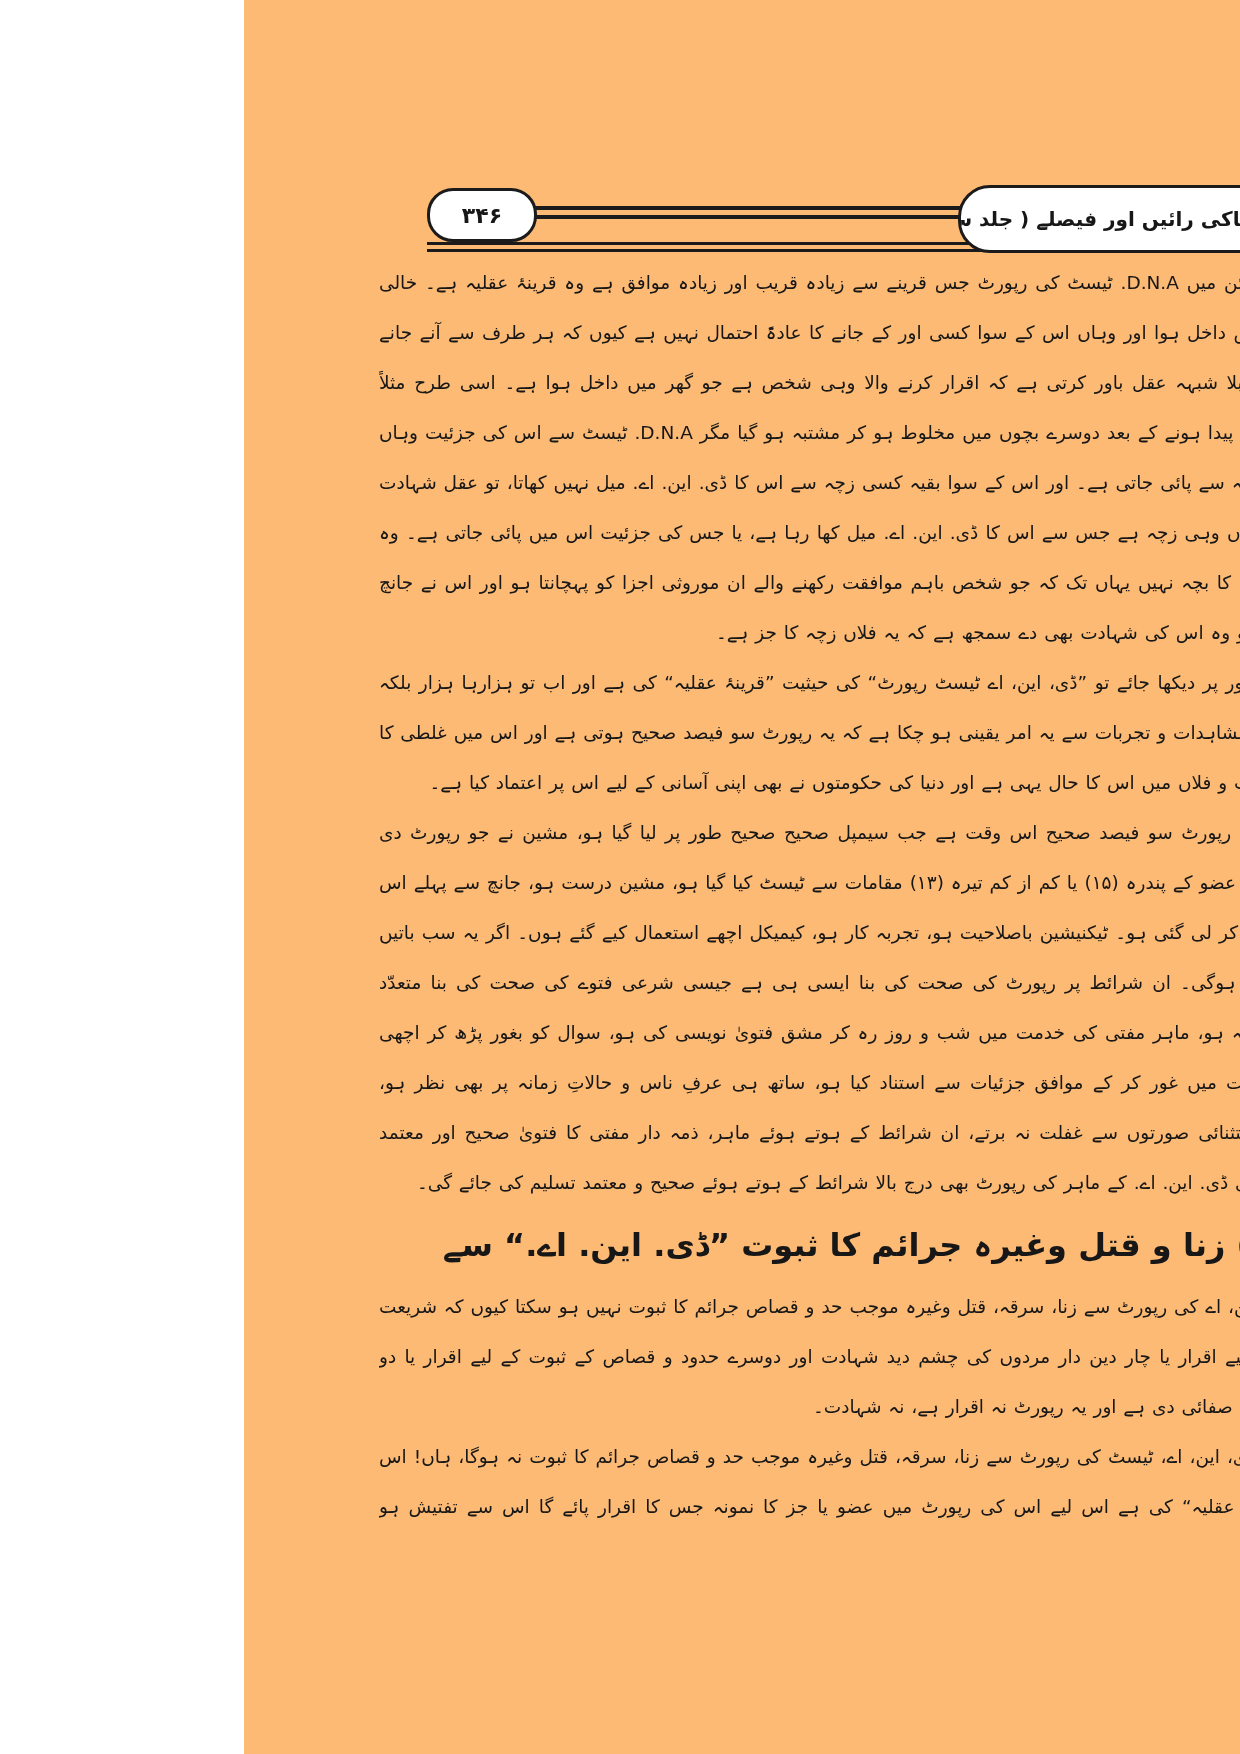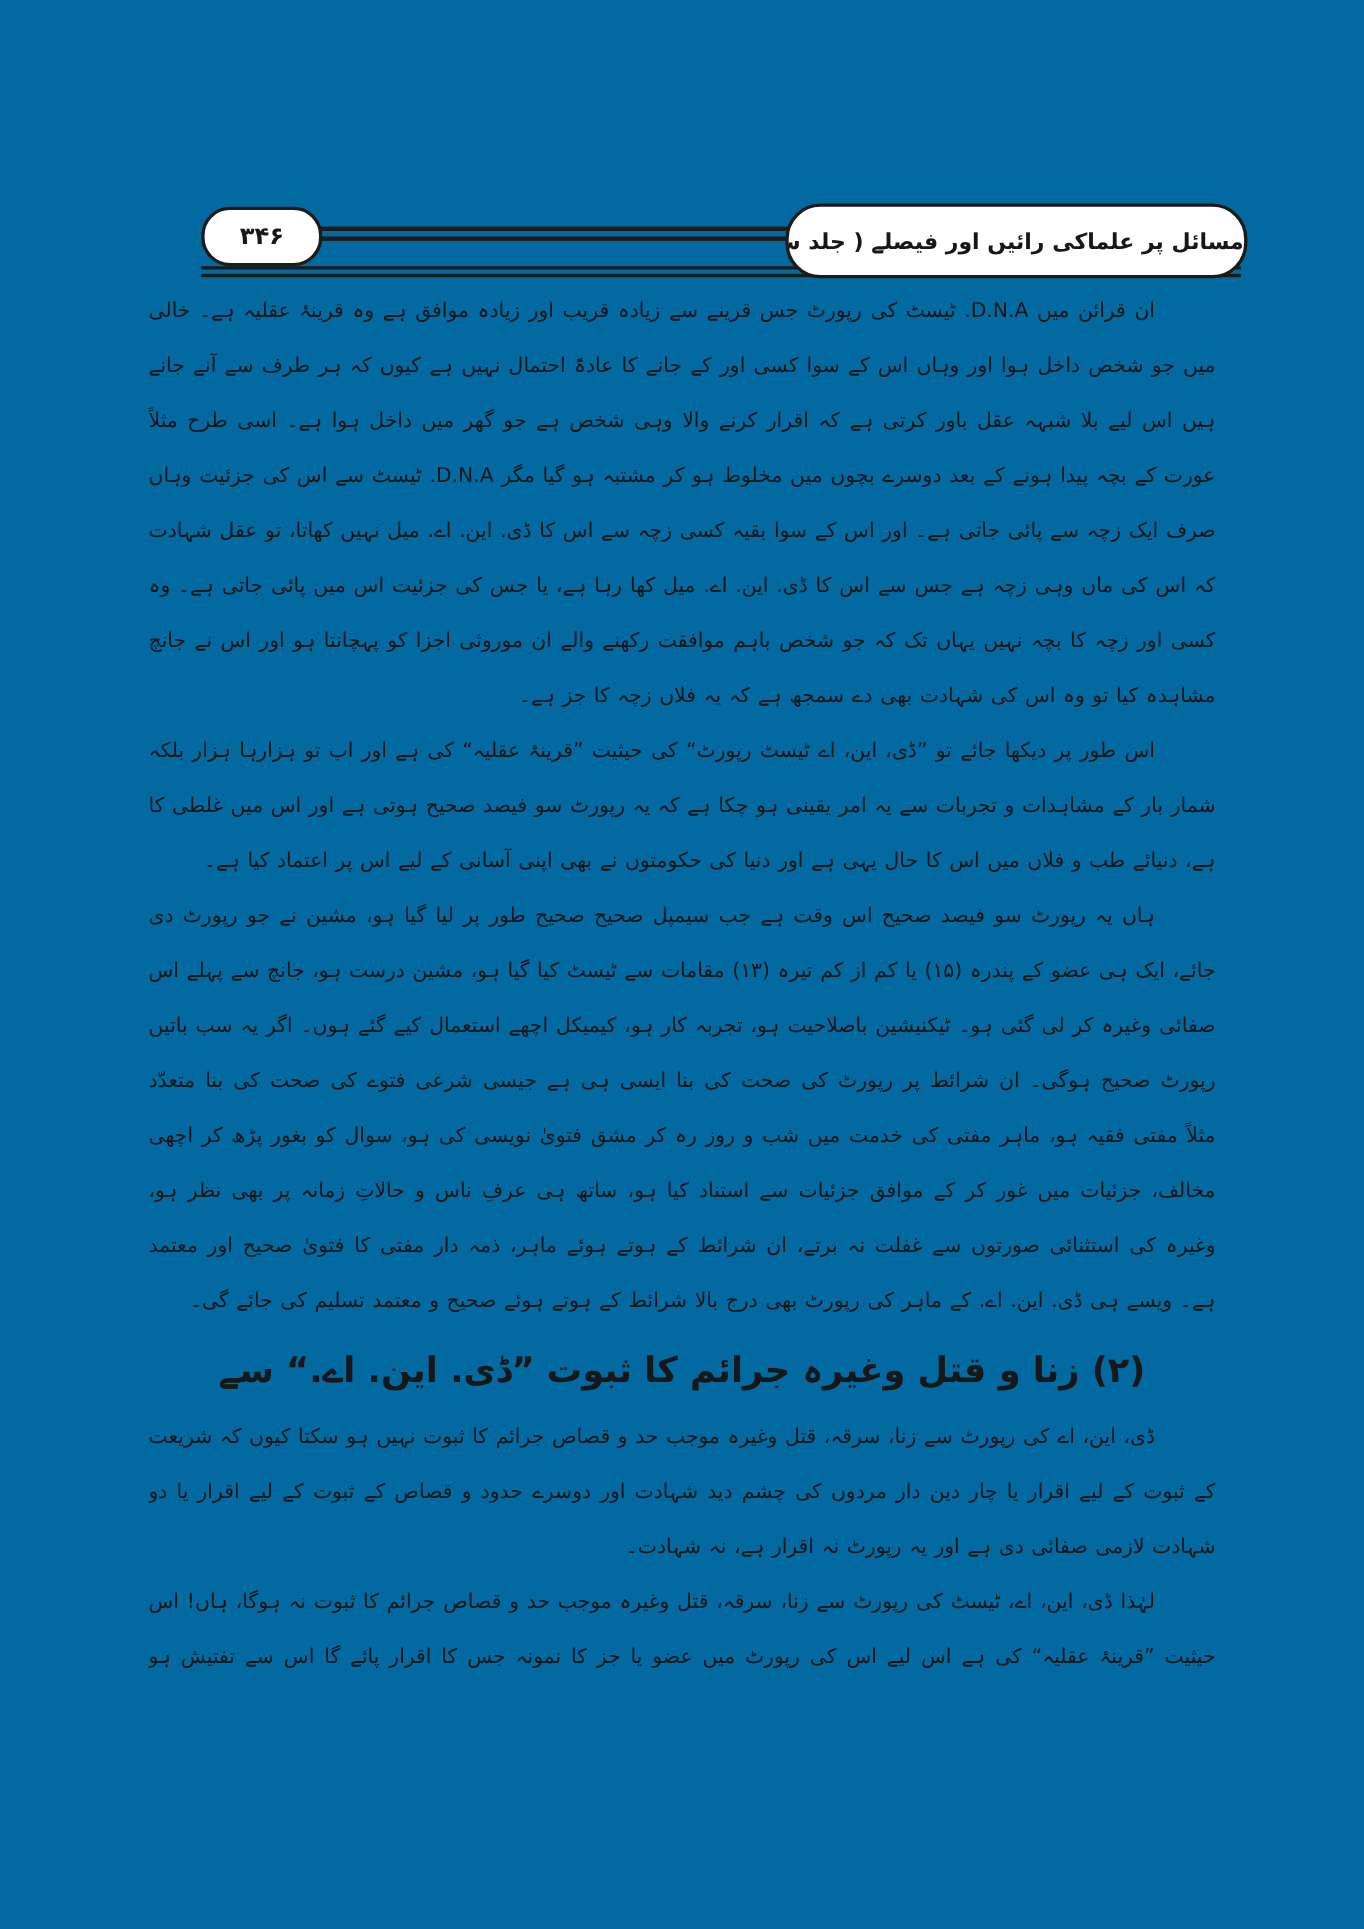--- a/index.html
+++ b/index.html
@@ -1,20 +1,20 @@
 <!DOCTYPE html>
 <html lang="ur" dir="rtl"><head>
 <meta charset="utf-8">
 <style>
   html, body { margin: 0; padding: 0; background: #ffffff; }
   .sheet {
     position: relative;
-    width: 1240px;
+    width: 996px;
     height: 1754px;
-    background: #0369a1;
+    background: #fdba74;
     font-family: "DejaVu Sans", sans-serif;
     color: #171717;
     overflow: hidden;
   }
   
   .page-pill {
     position: absolute; left: 183px; top: 188px;
     width: 104px; height: 48px;
     border: 3px solid #1b1b1b; border-radius: 26px;
     background: #ffffff; z-index: 3;

